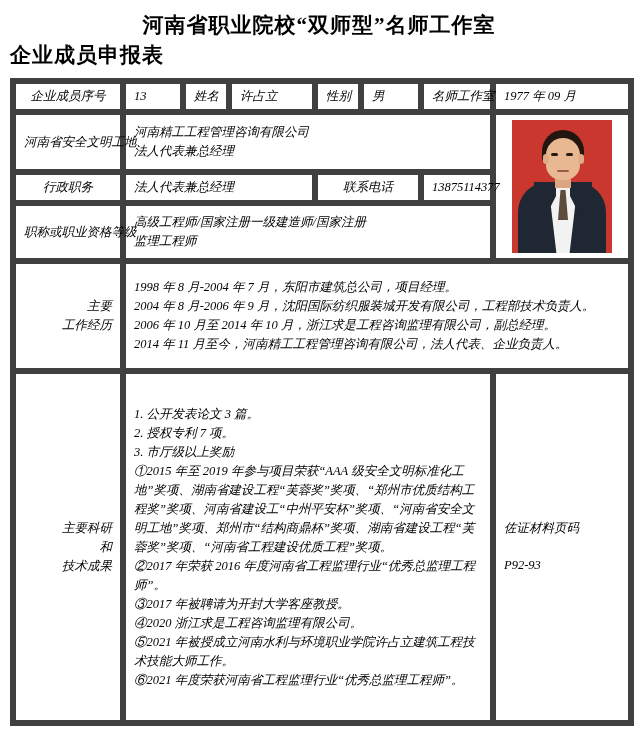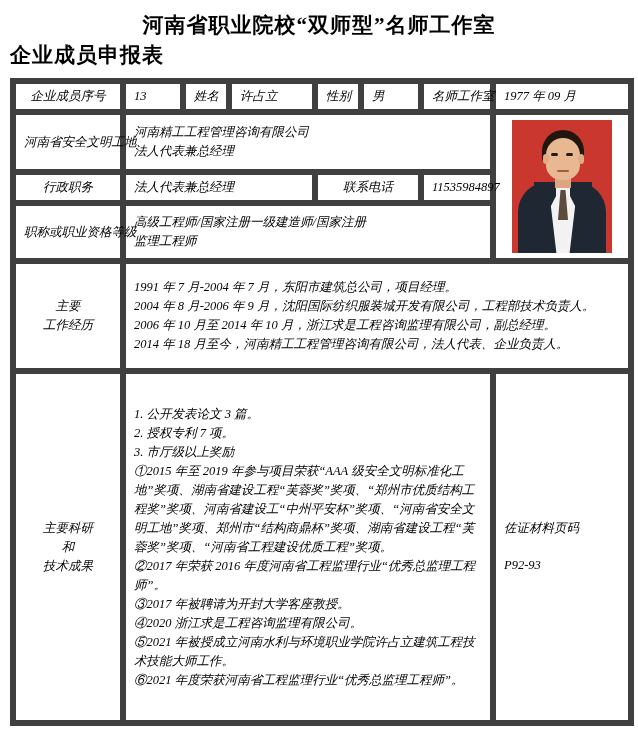--- a/index.html
+++ b/index.html
@@ -177,20 +177,21 @@
     line-height: 20px;
   }
   .ach-cell {
     line-height: 19.5px;
   }
   p {
     margin: 0;
   }
   .two-line-label {
     line-height: 19px;
+    text-align: right;
   }
 </style>
 </head>
 <body>
 
 <div class="page">
 
   <div class="title">河南省职业院校“双师型”名师工作室</div>
   <div class="title-line2">企业成员申报表</div>
 
@@ -241,41 +242,41 @@
           <div class="eye-r"></div>
           <div class="mouth"></div>
         </div>
       </td>
     </tr>
 
     <tr>
       <td class="lbl">行政职务</td>
       <td class="c" colspan="3">法人代表兼总经理</td>
       <td class="lbl" colspan="2">联系电话</td>
-      <td class="c">11535984897</td>
+      <td class="c">13875114377</td>
     </tr>
 
     <tr>
       <td class="lbl">职称或职业资格等级</td>
       <td class="c" colspan="6" style="height:46px">
         <p>高级工程师/国家注册一级建造师/国家注册</p>
         <p>监理工程师</p>
       </td>
     </tr>
 
     <tr>
       <td class="lbl two-line-label" style="height:98px">
         <p>主要</p>
         <p>工作经历</p>
       </td>
       <td class="exp-cell" colspan="7">
-        <p>1991 年 7 月-2004 年 7 月，东阳市建筑总公司，项目经理。</p>
+        <p>1998 年 8 月-2004 年 7 月，东阳市建筑总公司，项目经理。</p>
         <p>2004 年 8 月-2006 年 9 月，沈阳国际纺织服装城开发有限公司，工程部技术负责人。</p>
         <p>2006 年 10 月至 2014 年 10 月，浙江求是工程咨询监理有限公司，副总经理。</p>
-        <p>2014 年 18 月至今，河南精工工程管理咨询有限公司，法人代表、企业负责人。</p>
+        <p>2014 年 11 月至今，河南精工工程管理咨询有限公司，法人代表、企业负责人。</p>
       </td>
     </tr>
 
     <tr>
       <td class="lbl two-line-label" style="height:340px">
         <p>主要科研</p>
         <p>和</p>
         <p>技术成果</p>
       </td>
       <td class="ach-cell" colspan="6">

